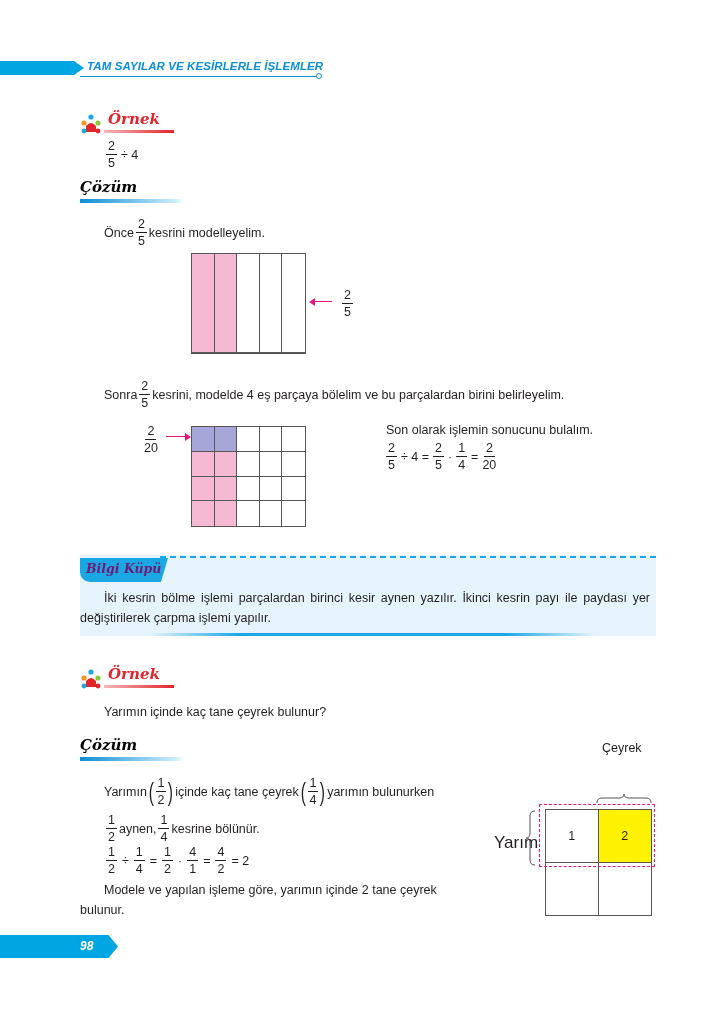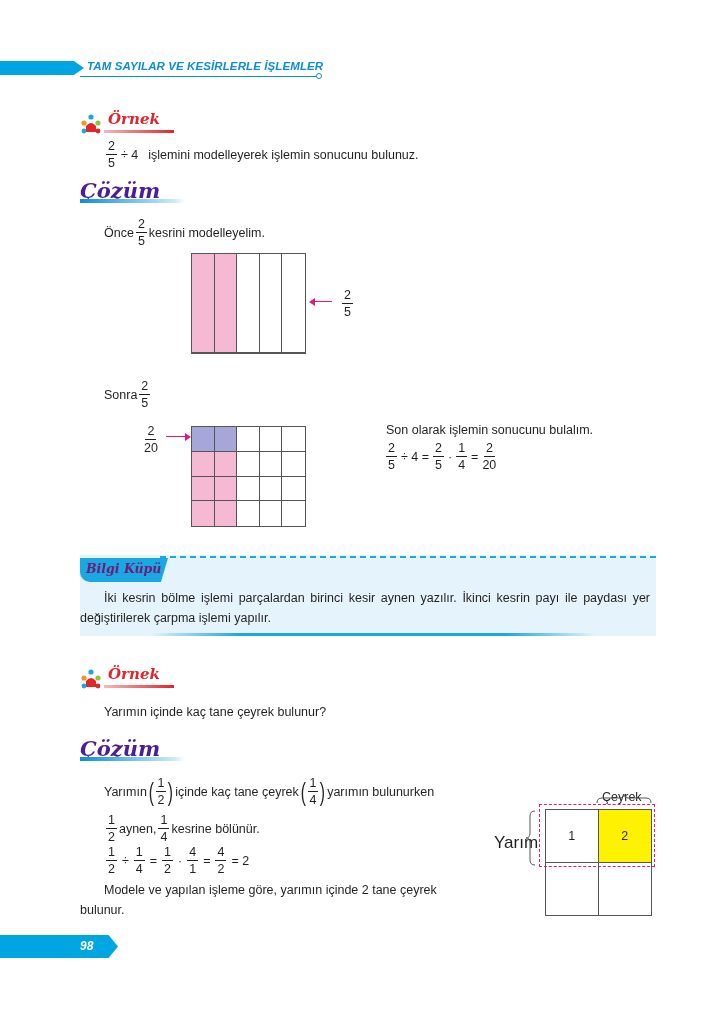--- a/index.html
+++ b/index.html
@@ -12,21 +12,21 @@
   .hdr-title { left: 87px; top: 60px; font-size: 11.5px; font-weight: bold; font-style: italic; color: #0c8ed6; letter-spacing: 0.1px; }
   .hdr-line { left: 80px; top: 76px; width: 238px; height: 1.4px; background: #0c8ed6; }
   .hdr-dot { left: 316px; top: 73px; width: 6px; height: 6px; border: 1.3px solid #0c8ed6; border-radius: 50%; background: #fff; }
 
   
   .ornek { width: 120px; height: 28px; }
   .ornek .icon { position: absolute; left: 0; top: 4px; width: 22px; height: 20px; }
   .ornek .lbl { position: absolute; left: 28px; top: 0; font-family: "DejaVu Serif", serif; font-style: italic; font-weight: bold; font-size: 15px; color: #e2242b; }
   .ornek .ul { position: absolute; left: 24px; top: 20px; width: 70px; height: 3px; background: linear-gradient(90deg, #f6b8b8, #e2242b); }
 
-  .cozum .lbl { font-family: "DejaVu Serif", serif; font-style: italic; font-weight: bold; font-size: 21px; color: #4c1d95; }
+  .cozum .lbl { font-family: "DejaVu Serif", serif; font-style: italic; font-weight: bold; font-size: 15px; color: #000000; }
   .cozum .ul { position: absolute; left: 0; top: 21px; width: 105px; height: 4px; background: linear-gradient(90deg, #0c8ed6, #c9ecfa 90%, #fff); }
 
   
   .frac { display: inline-flex; flex-direction: column; align-items: center; vertical-align: middle; line-height: 1; font-size: 12.5px; margin: 0 2px; }
   .frac .n { padding: 0 2px 1px; border-bottom: 1px solid #231f20; }
   .frac .d { padding-top: 2px; }
   .txt { white-space: nowrap; display: flex; align-items: center; font-size: 12.5px; }
   .paren { font-size: 26px; font-weight: 300; line-height: 1; transform: scaleX(0.6); display: inline-block; }
 
   
@@ -71,21 +71,20 @@
   <span class="lbl">Örnek</span>
   <div class="ul"></div>
 </div>
 
 <div class="abs txt" style="left:104px; top:140px;">
   <span class="frac">
       <span class="n">2</span>
       <span class="d">5</span>
     </span>
   <span style="margin:0 4px 0 2px">÷ 4</span>
-  <span style="margin-left:6px">işlemini modelleyerek işlemin sonucunu bulunuz.</span>
 </div>
 
 <div class="abs cozum" style="left:80px; top:178px; width:120px; height:28px;">
   <span class="lbl">Çözüm</span>
   <div class="ul"></div>
 </div>
 
 <div class="abs txt" style="left:104px; top:218px;">
   <span>Önce</span>
   <span class="frac">
@@ -109,20 +108,21 @@
       <span class="d">5</span>
     </span>
 </div>
 
 <div class="abs txt" style="left:104px; top:380px;">
   <span>Sonra</span>
   <span class="frac">
       <span class="n">2</span>
       <span class="d">5</span>
     </span>
+  <span>kesrini, modelde 4 eş parçaya bölelim ve bu parçalardan birini belirleyelim.</span>
 </div>
 
 <div class="abs" style="left:142px; top:425px;">
   <span class="frac">
       <span class="n">2</span>
       <span class="d">20</span>
     </span>
 </div>
 <div class="arrow right" style="left:166px; top:436px; width:20px;"></div>
 <div class="abs grid" style="left:191px; top:426px; width:115px; height:101px; grid-template-columns: repeat(5, 1fr); grid-template-rows: repeat(4, 1fr);">
@@ -252,21 +252,21 @@
   <span style="margin:0 3px">=</span>
   <span class="frac">
       <span class="n">4</span>
       <span class="d">2</span>
     </span>
   <span style="margin:0 3px">= 2</span>
 </div>
 
 <div class="abs" style="left:80px; top:880px; width:380px; line-height:20px; text-indent:24px;">Modele ve yapılan işleme göre, yarımın içinde 2 tane çeyrek bulunur.</div>
 
-<div class="abs" style="left:602px; top:790px; font-size:12.5px;">Çeyrek</div>
+<div class="abs" style="left:602px; top:741px; font-size:12.5px;">Çeyrek</div>
 <svg class="abs" style="left:596px; top:794px;" width="56" height="10" viewBox="0 0 56 10">
   <path d="M1 9 Q1 4 6 4 L23 4 Q28 4 28 0 Q28 4 33 4 L50 4 Q55 4 55 9" fill="none" stroke="#555" stroke-width="1"></path>
 </svg>
 <div class="abs" style="left:494px; top:833px; font-size:17px;">Yarım</div>
 <svg class="abs" style="left:526px; top:810px;" width="10" height="56" viewBox="0 0 10 56">
   <path d="M9 1 Q4 1 4 6 L4 23 Q4 28 0 28 Q4 28 4 33 L4 50 Q4 55 9 55" fill="none" stroke="#555" stroke-width="1"></path>
 </svg>
 <div class="abs" style="left:539px; top:804px; width:116px; height:63px; border:1.5px dashed #e6177e;"></div>
 <div class="abs grid" style="left:545px; top:809px; width:107px; height:107px; grid-template-columns:1fr 1fr; grid-template-rows:1fr 1fr;">
   <div style="display:flex;align-items:center;justify-content:center;">1</div>

